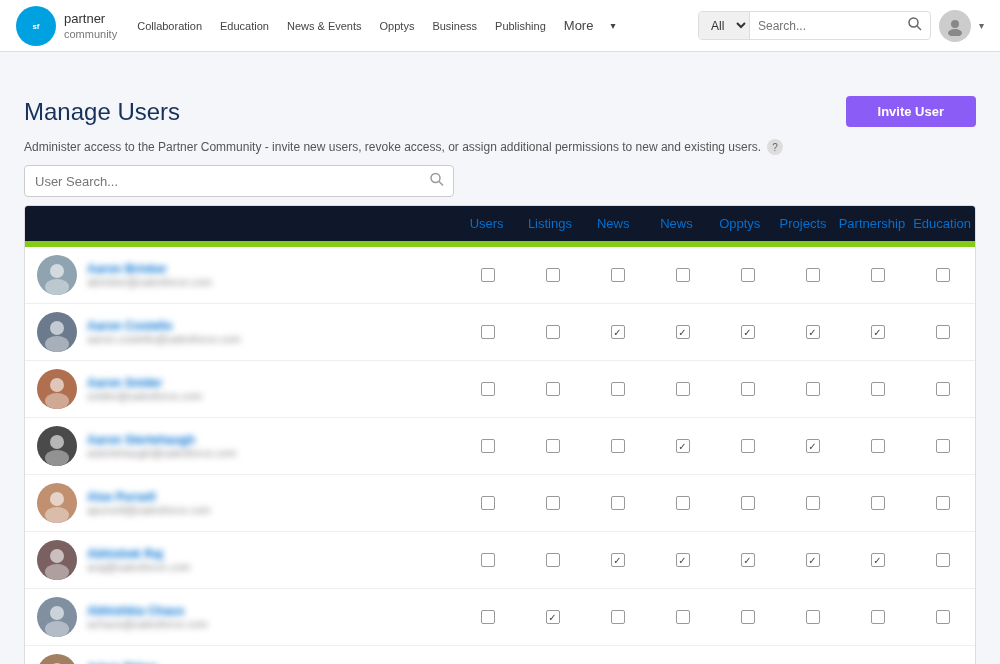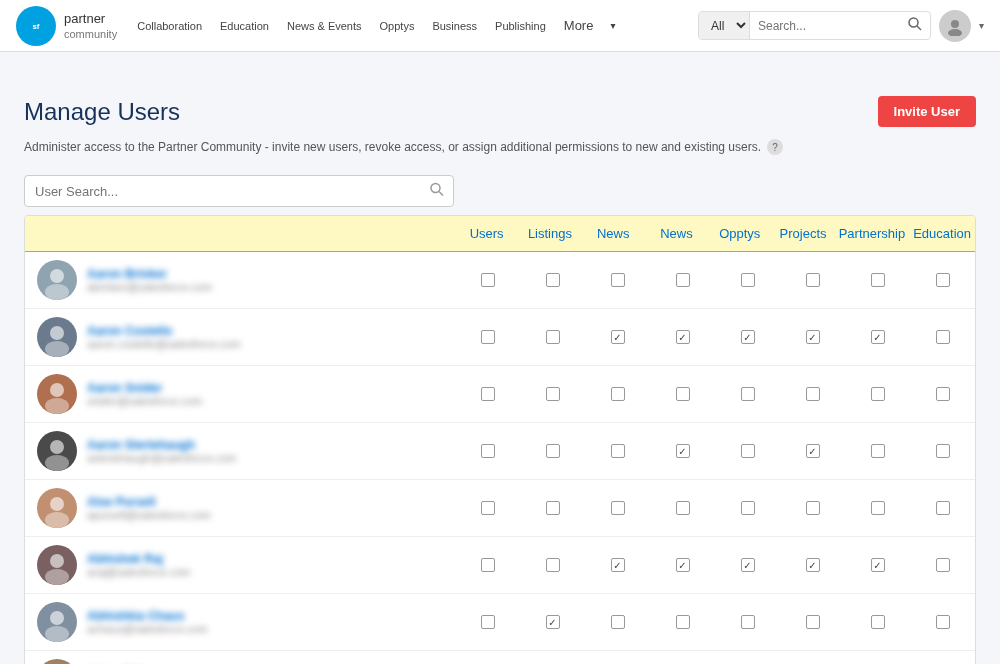--- a/index.html
+++ b/index.html
@@ -78,25 +78,25 @@
     }
     .page-header {
       display: flex; justify-content: space-between; align-items: center;
       margin-bottom: 12px;
       margin-top: 20px;
     }
     .page-title {
       font-size: 24px; font-weight: 300; color: #16325c;
     }
     .invite-user-btn {
-      background: #ef4444; color: #fff; border: none; border-radius: 4px;
-      padding: 8px 16px; font-size: 13px; font-weight: 600; cursor: pointer;
+      background: #8b5cf6; color: #fff; border: none; border-radius: 4px;
+      padding: 8px 32px; font-size: 13px; font-weight: 600; cursor: pointer;
     }
     .page-description {
-      font-size: 12px; color: #555; margin-bottom: 20px;
+      font-size: 12px; color: #555; margin-bottom: 10px;
       display: flex; align-items: center; gap: 6px;
     }
     .help-icon {
       width: 16px; height: 16px; border-radius: 50%; background: #ddd;
       display: inline-flex; align-items: center; justify-content: center;
       font-size: 10px; color: #666; cursor: pointer; flex-shrink: 0;
     }
 
     
     .user-search-area {
@@ -118,22 +118,22 @@
     .table-wrap {
       background: #fff;
       border: 1px solid #ddd;
       border-radius: 4px;
       overflow: hidden;
       margin-top: 8px;
     }
     .table-header-row {
       display: flex;
       align-items: center;
-      border-bottom: 1px solid #84cc16;
-      background: #fef9c3;
+      border-bottom: 6px solid #84cc16;
+      background: #0f172a;
     }
     .th-name { flex: 0 0 430px; padding: 10px 12px; font-size: 13px; }
     .th-col {
       flex: 1; text-align: center; padding: 10px 4px;
       font-size: 13px; color: #0070d2; cursor: pointer; white-space: nowrap;
     }
 
     .table-row {
       display: flex; align-items: center;
       border-bottom: 1px solid #eee;

